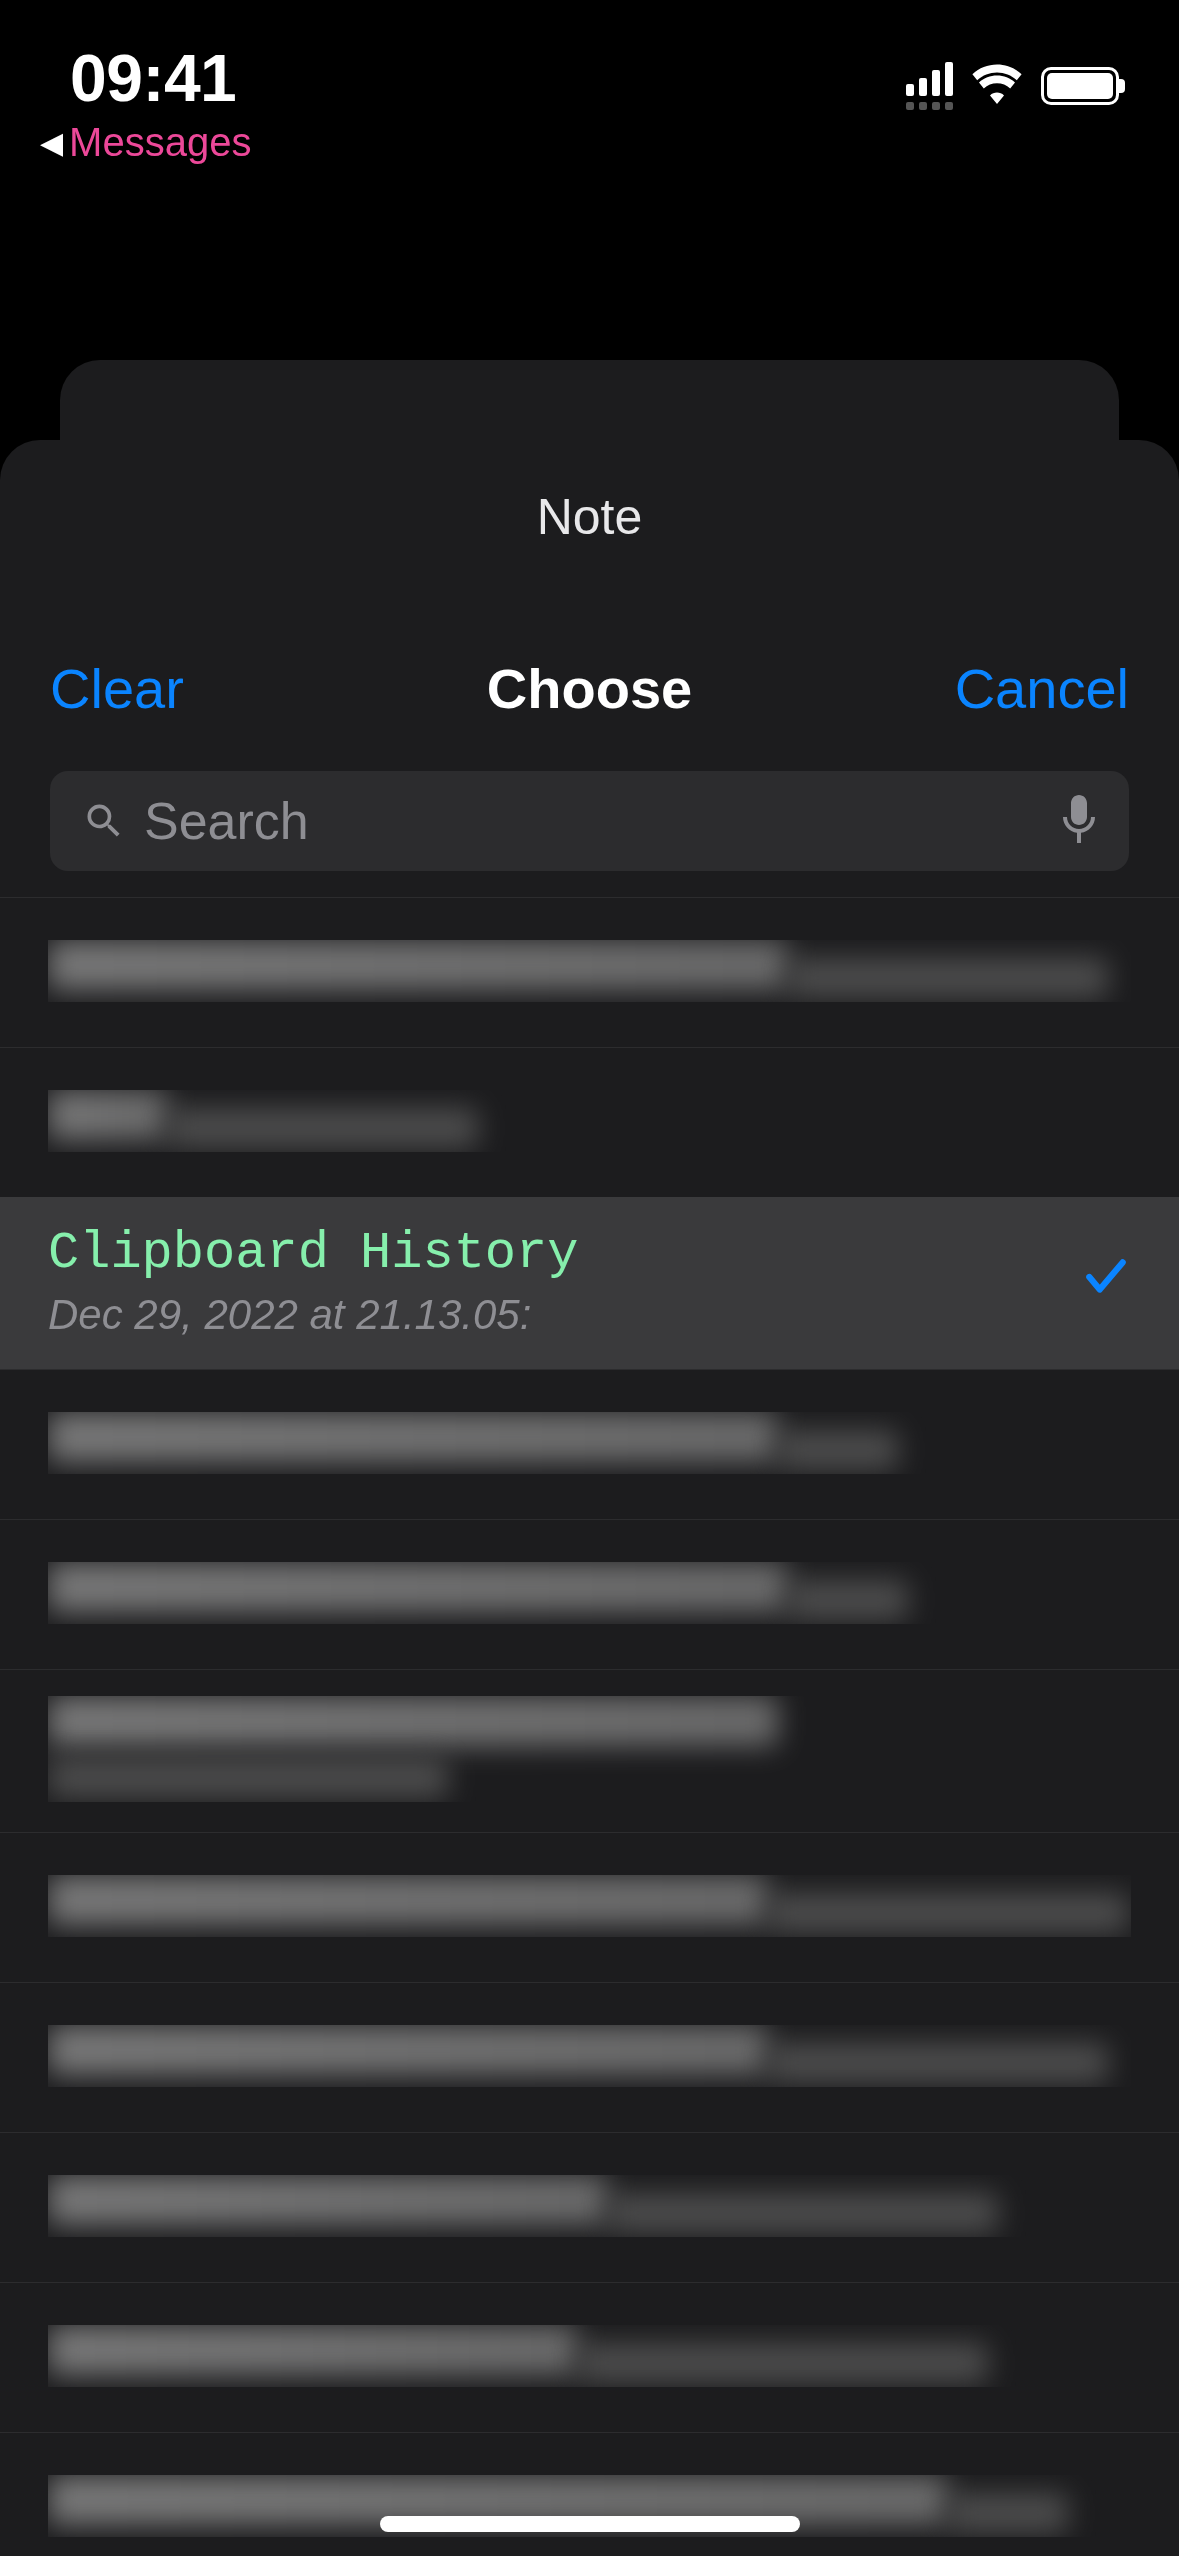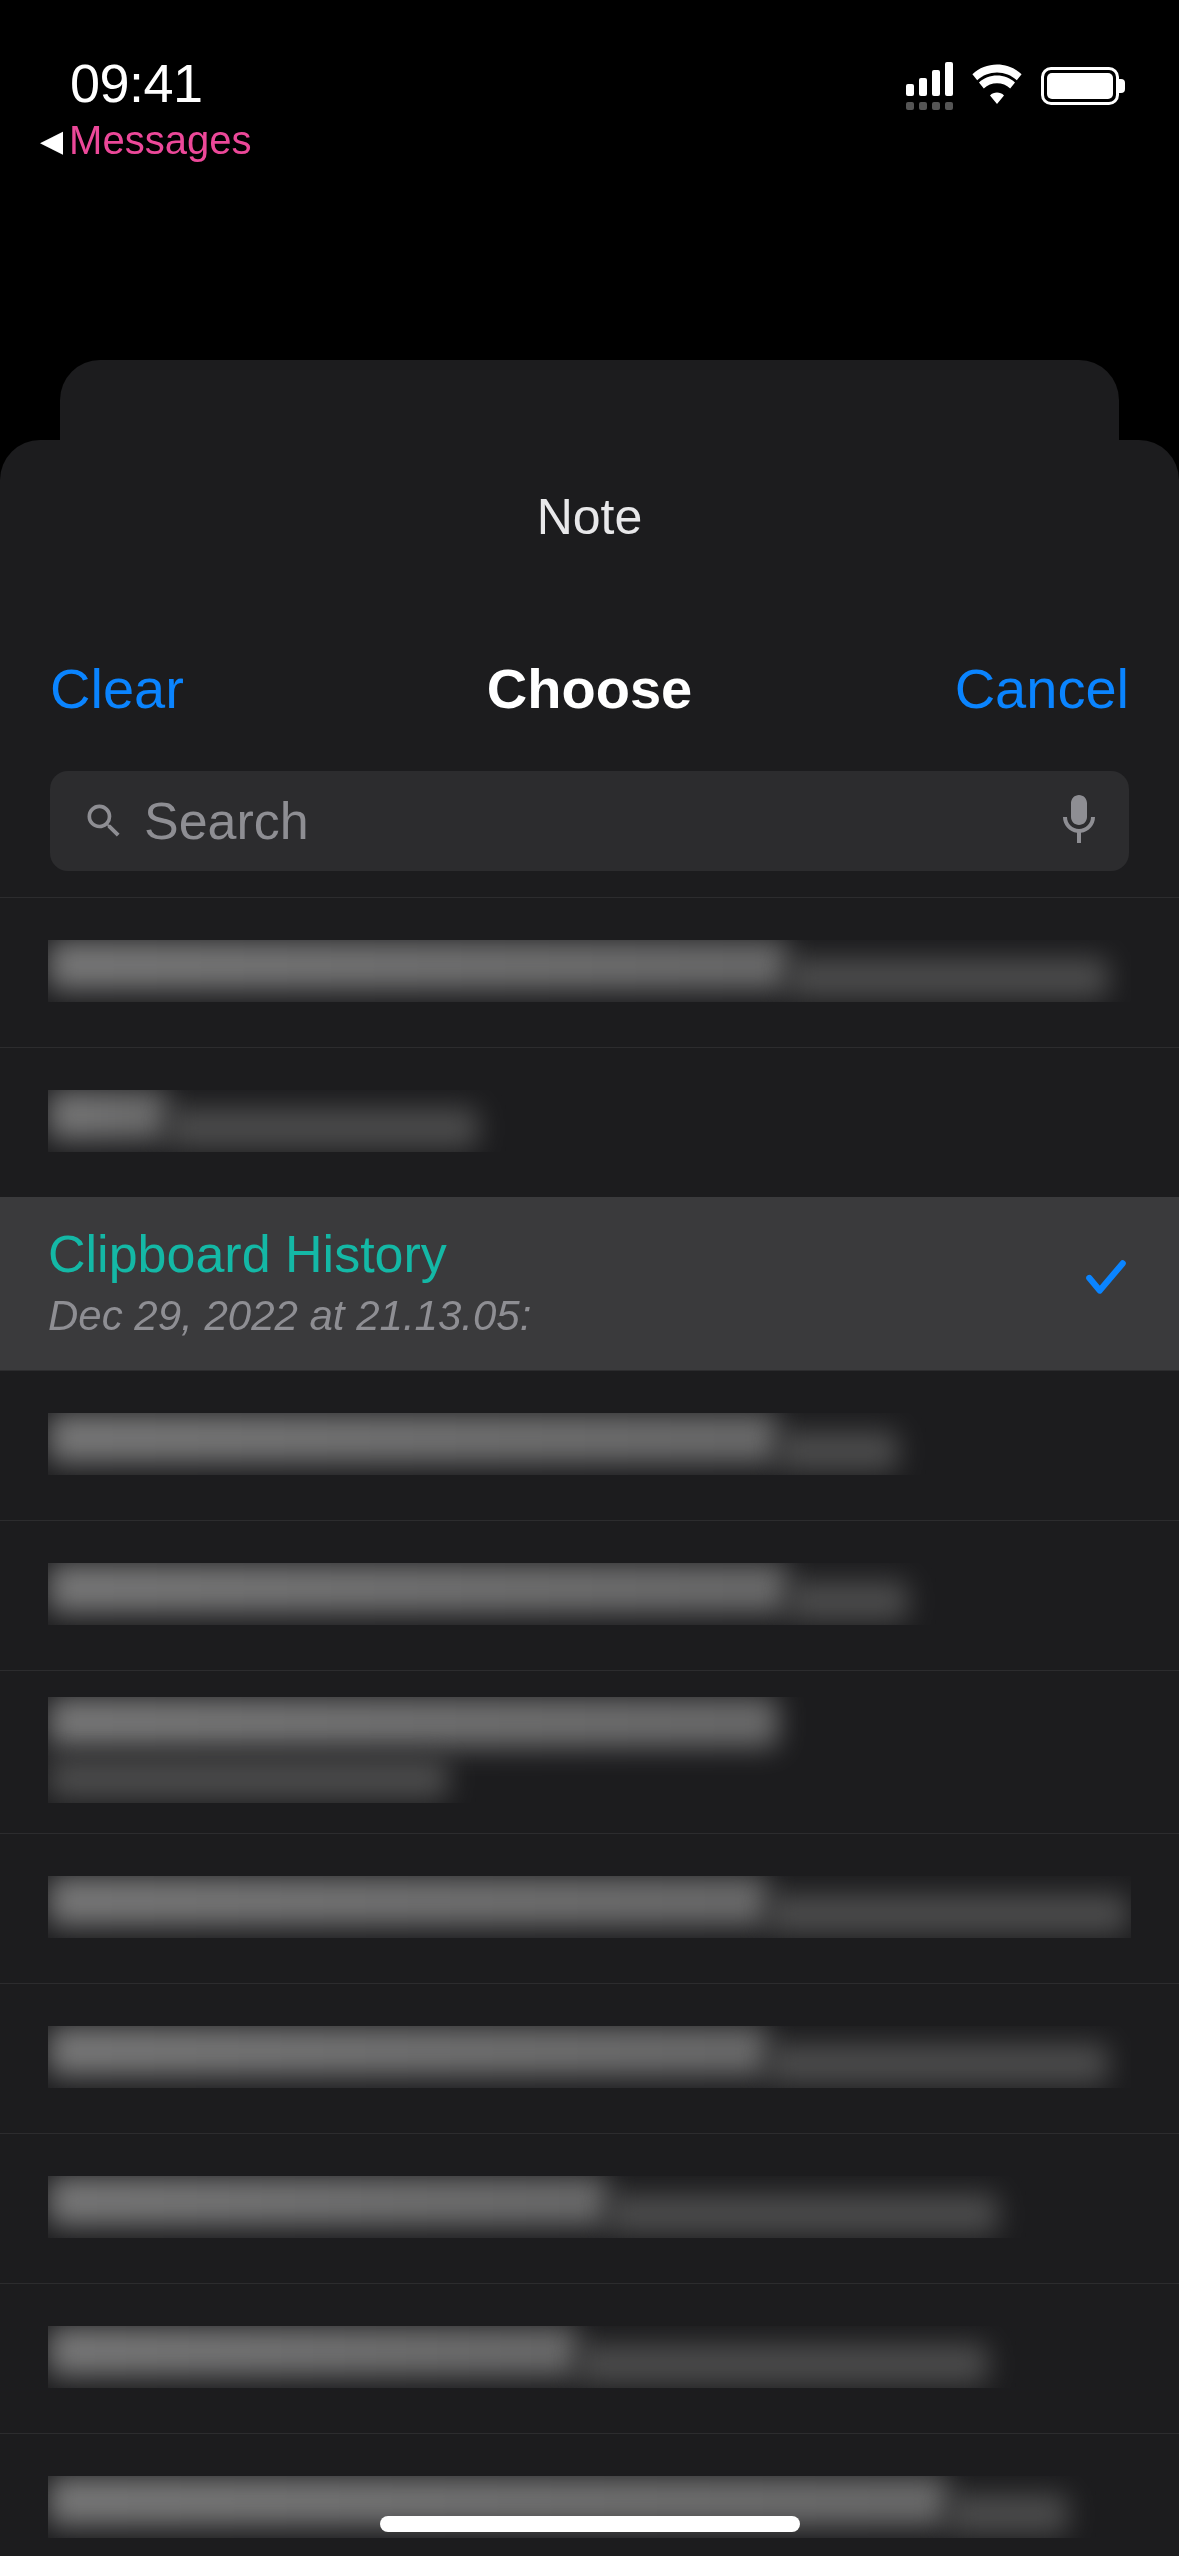--- a/index.html
+++ b/index.html
@@ -22,24 +22,23 @@
       align-items: flex-start;
       justify-content: space-between;
       padding: 40px 60px 0 70px;
     }
     .status-left {
       display: flex;
       flex-direction: column;
       align-items: flex-start;
     }
     .time {
-      font-size: 54px;
-      font-weight: 400;
+      font-size: 66px;
+      font-weight: 700;
       letter-spacing: -0.5px;
-      margin-top: 12px;
     }
     .back-app {
       display: flex;
       align-items: center;
       gap: 6px;
       margin-top: 4px;
       margin-left: -30px;
     }
     .back-caret {
       font-size: 30px;
@@ -197,24 +196,25 @@
       min-height: 150px;
     }
     .row.selected {
       background: #3a3a3c;
       border-top-color: transparent;
     }
     .row-text { flex: 1; overflow: hidden; }
     .row-title {
       font-size: 52px;
       font-weight: 400;
-      color: #14b8a6;
+      color: #86efac;
       margin-bottom: 8px;
       white-space: nowrap;
       overflow: hidden;
+      font-family: Liberation Mono, monospace;
     }
     .row-sub {
       font-size: 42px;
       font-weight: 400;
       color: #8e8e93;
       white-space: nowrap;
       overflow: hidden;
       font-style: italic;
     }
     .check {

